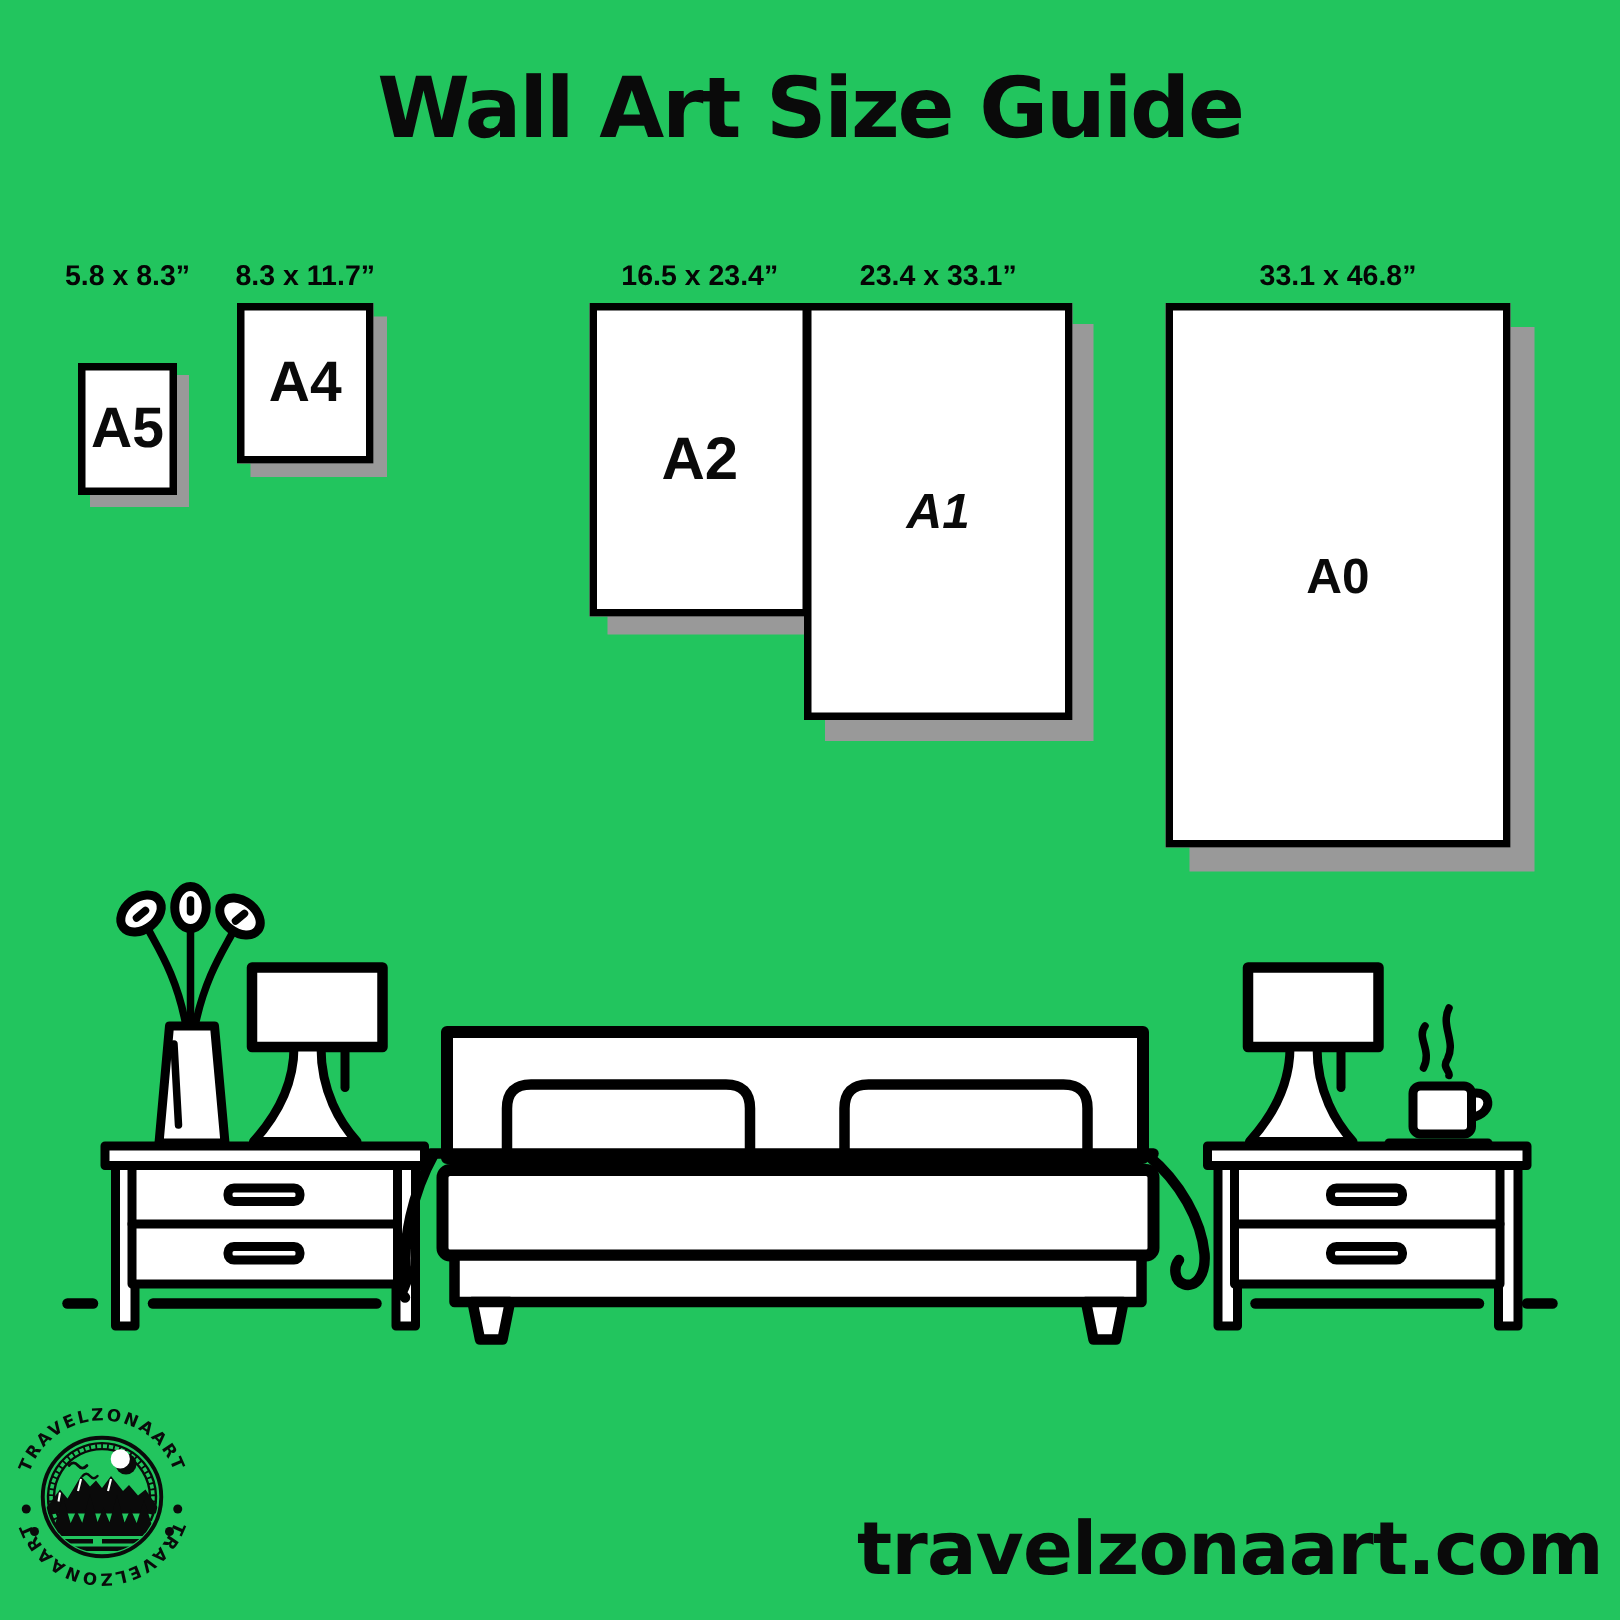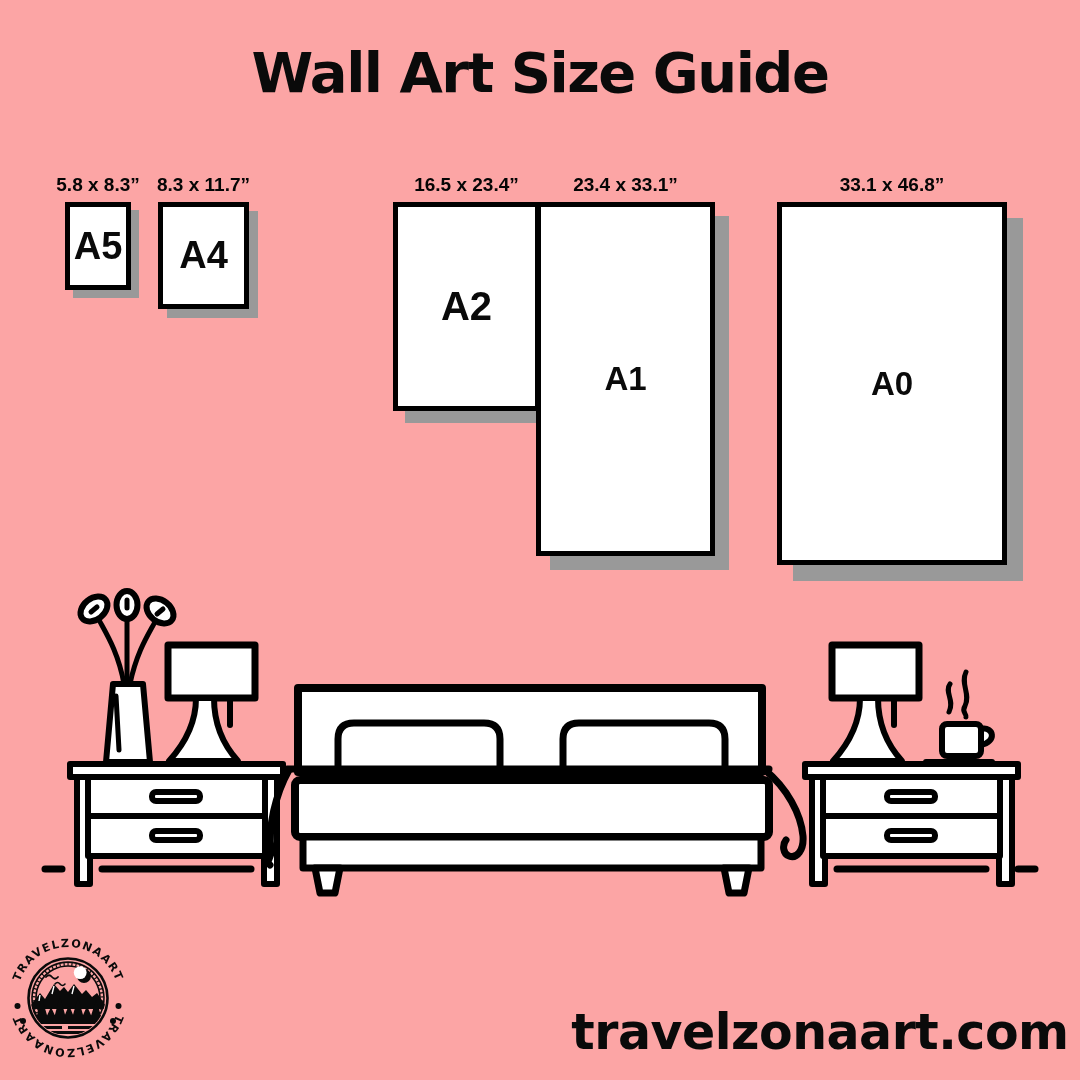--- a/index.html
+++ b/index.html
@@ -1,34 +1,34 @@
 <!DOCTYPE html>
 <html><head>
 <meta charset="utf-8">
 <style>
   html,body{margin:0;padding:0;background:#fff;}
-  #canvas{position:relative;width:1080px;height:1080px;background:#fca5a5;overflow:hidden;
+  #canvas{position:relative;width:1080px;height:1080px;background:#22c55e;overflow:hidden;
           font-family:"DejaVu Sans",sans-serif;color:#000;}
 
   
   .title{position:absolute;top:40px;left:0;width:1080px;text-align:center;
          font-size:56px;font-weight:bold;letter-spacing:-1.5px;color:#0a0a0a;}
 
   
   .size-group{position:absolute;display:flex;flex-direction:column;align-items:center;top:174px;}
   .dim-label{font-family:"Liberation Sans",sans-serif;font-weight:bold;font-size:19px;
              line-height:22px;white-space:nowrap;margin-bottom:6px;color:#050505;}
   .frame{box-sizing:border-box;border:5px solid #000;background:#fff;width:100%;
          display:flex;align-items:center;justify-content:center;
          font-family:"Liberation Sans",sans-serif;font-weight:bold;color:#0a0a0a;}
-  .g-a5{left:65px;width:66px;}  .f-a5{height:88px; box-shadow:8px 8px 0 #999; font-size:38px;}
+  .g-a5{left:52px;width:66px;gap:40px;}  .f-a5{height:88px; box-shadow:8px 8px 0 #999; font-size:38px;}
   .g-a4{left:158px;width:91px;} .f-a4{height:107px;box-shadow:9px 9px 0 #999; font-size:38px;align-items:center;}
   .g-a3{left:263px;width:112px;}.f-a3{height:161px;box-shadow:11px 11px 0 #999;font-size:38px;}
   .g-a2{left:393px;width:147px;}.f-a2{height:209px;box-shadow:12px 12px 0 #999;font-size:40px;}
-  .g-a1{left:536px;width:179px;}.f-a1{height:354px;box-shadow:14px 14px 0 #999;font-size:33px;}
+  .g-a1{left:536px;width:179px;}.f-a1{height:278px;box-shadow:14px 14px 0 #999;font-size:33px;font-style:italic;}
   .g-a0{left:777px;width:230px;}.f-a0{height:363px;box-shadow:16px 16px 0 #999;font-size:33px;}
 
   
   .scene{position:absolute;left:40px;top:588px;width:1000px;height:312px;}
   .scene .ln{fill:none;stroke:#000;stroke-width:7;stroke-linecap:round;stroke-linejoin:round;}
   .scene .fw{fill:#fff;stroke:#000;stroke-width:6;stroke-linecap:round;stroke-linejoin:round;}
   .scene .fw7{fill:#fff;stroke:#000;stroke-width:7;stroke-linecap:round;stroke-linejoin:round;}
   .scene .fw8{fill:#fff;stroke:#000;stroke-width:8;stroke-linecap:round;stroke-linejoin:round;}
   .scene .thin{fill:none;stroke:#000;stroke-width:5;stroke-linecap:round;stroke-linejoin:round;}
 

